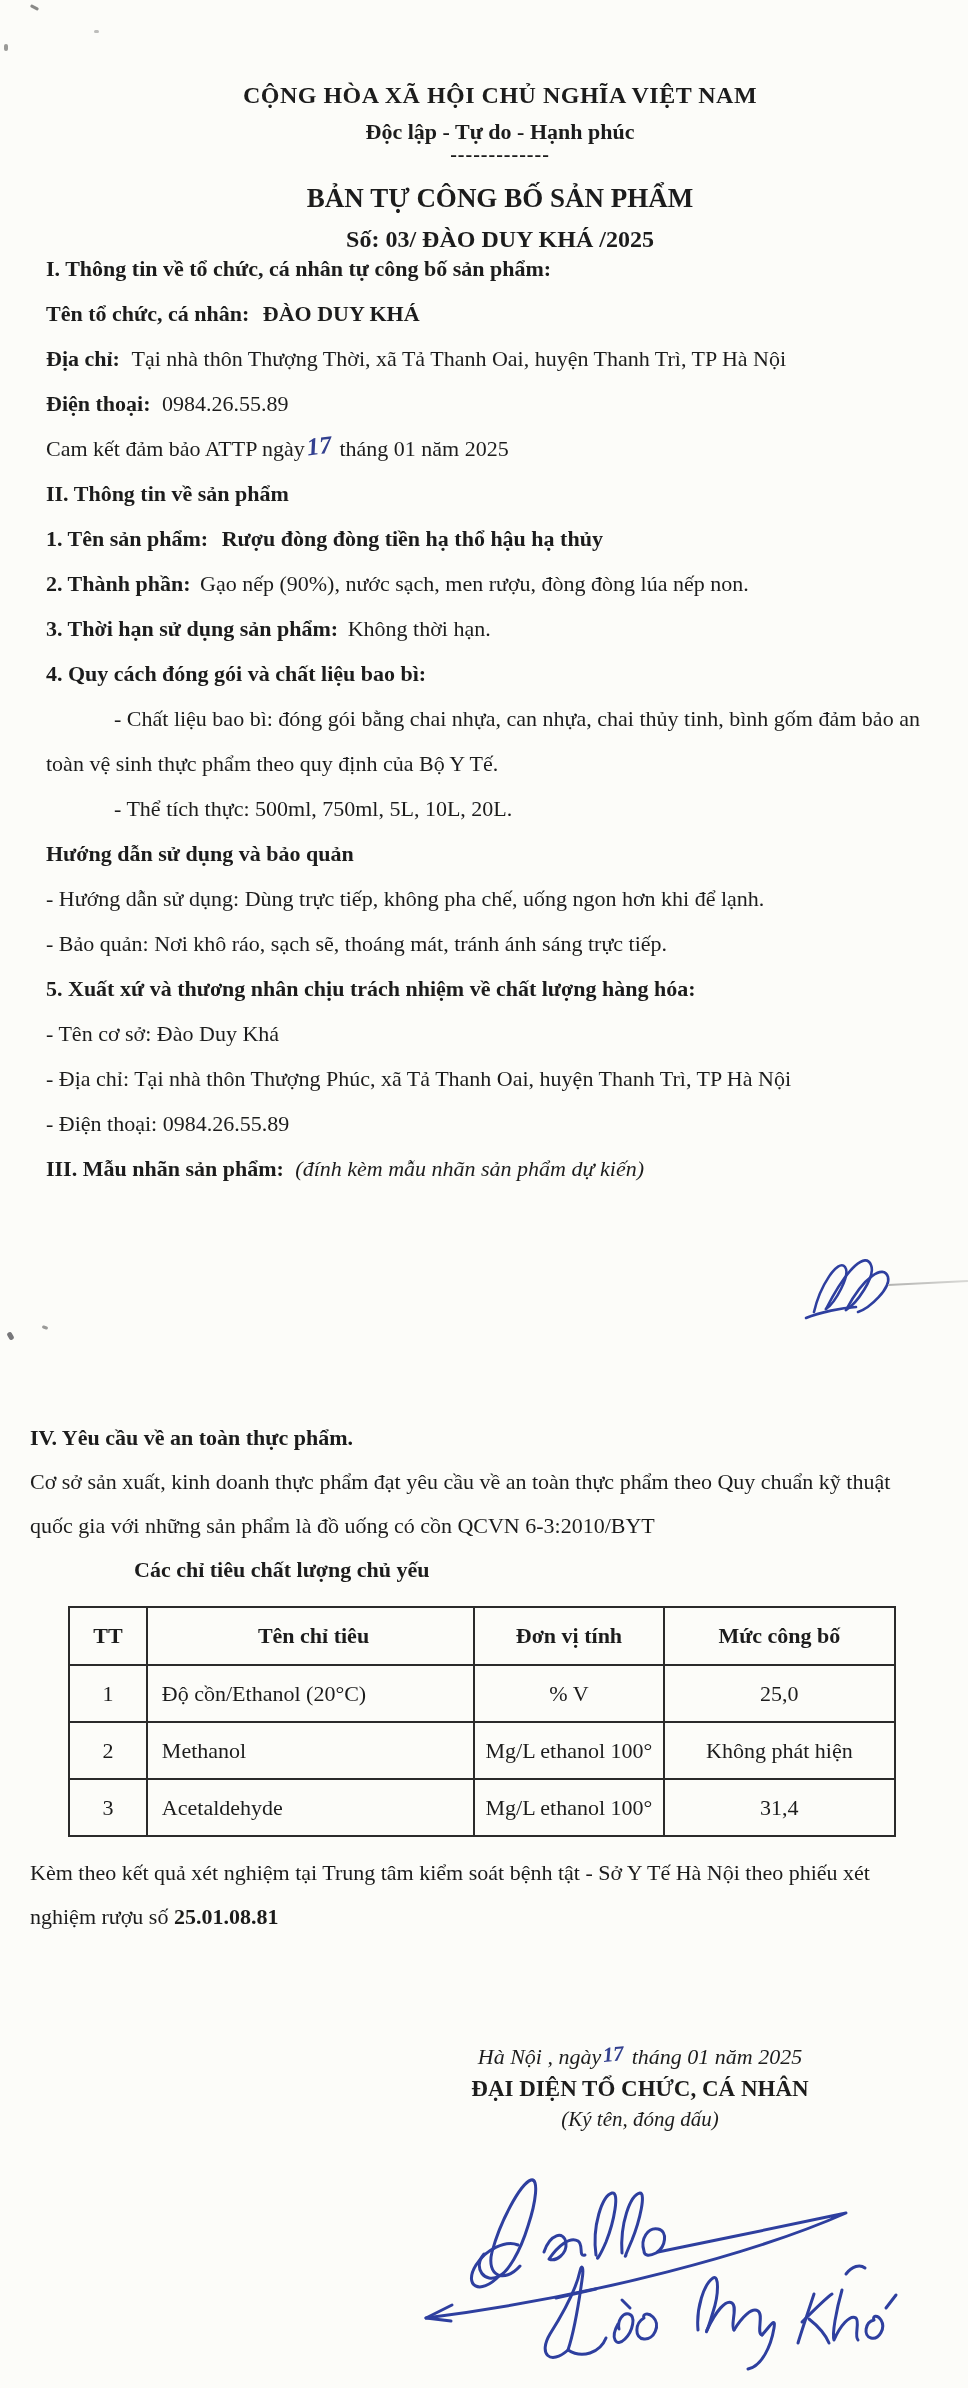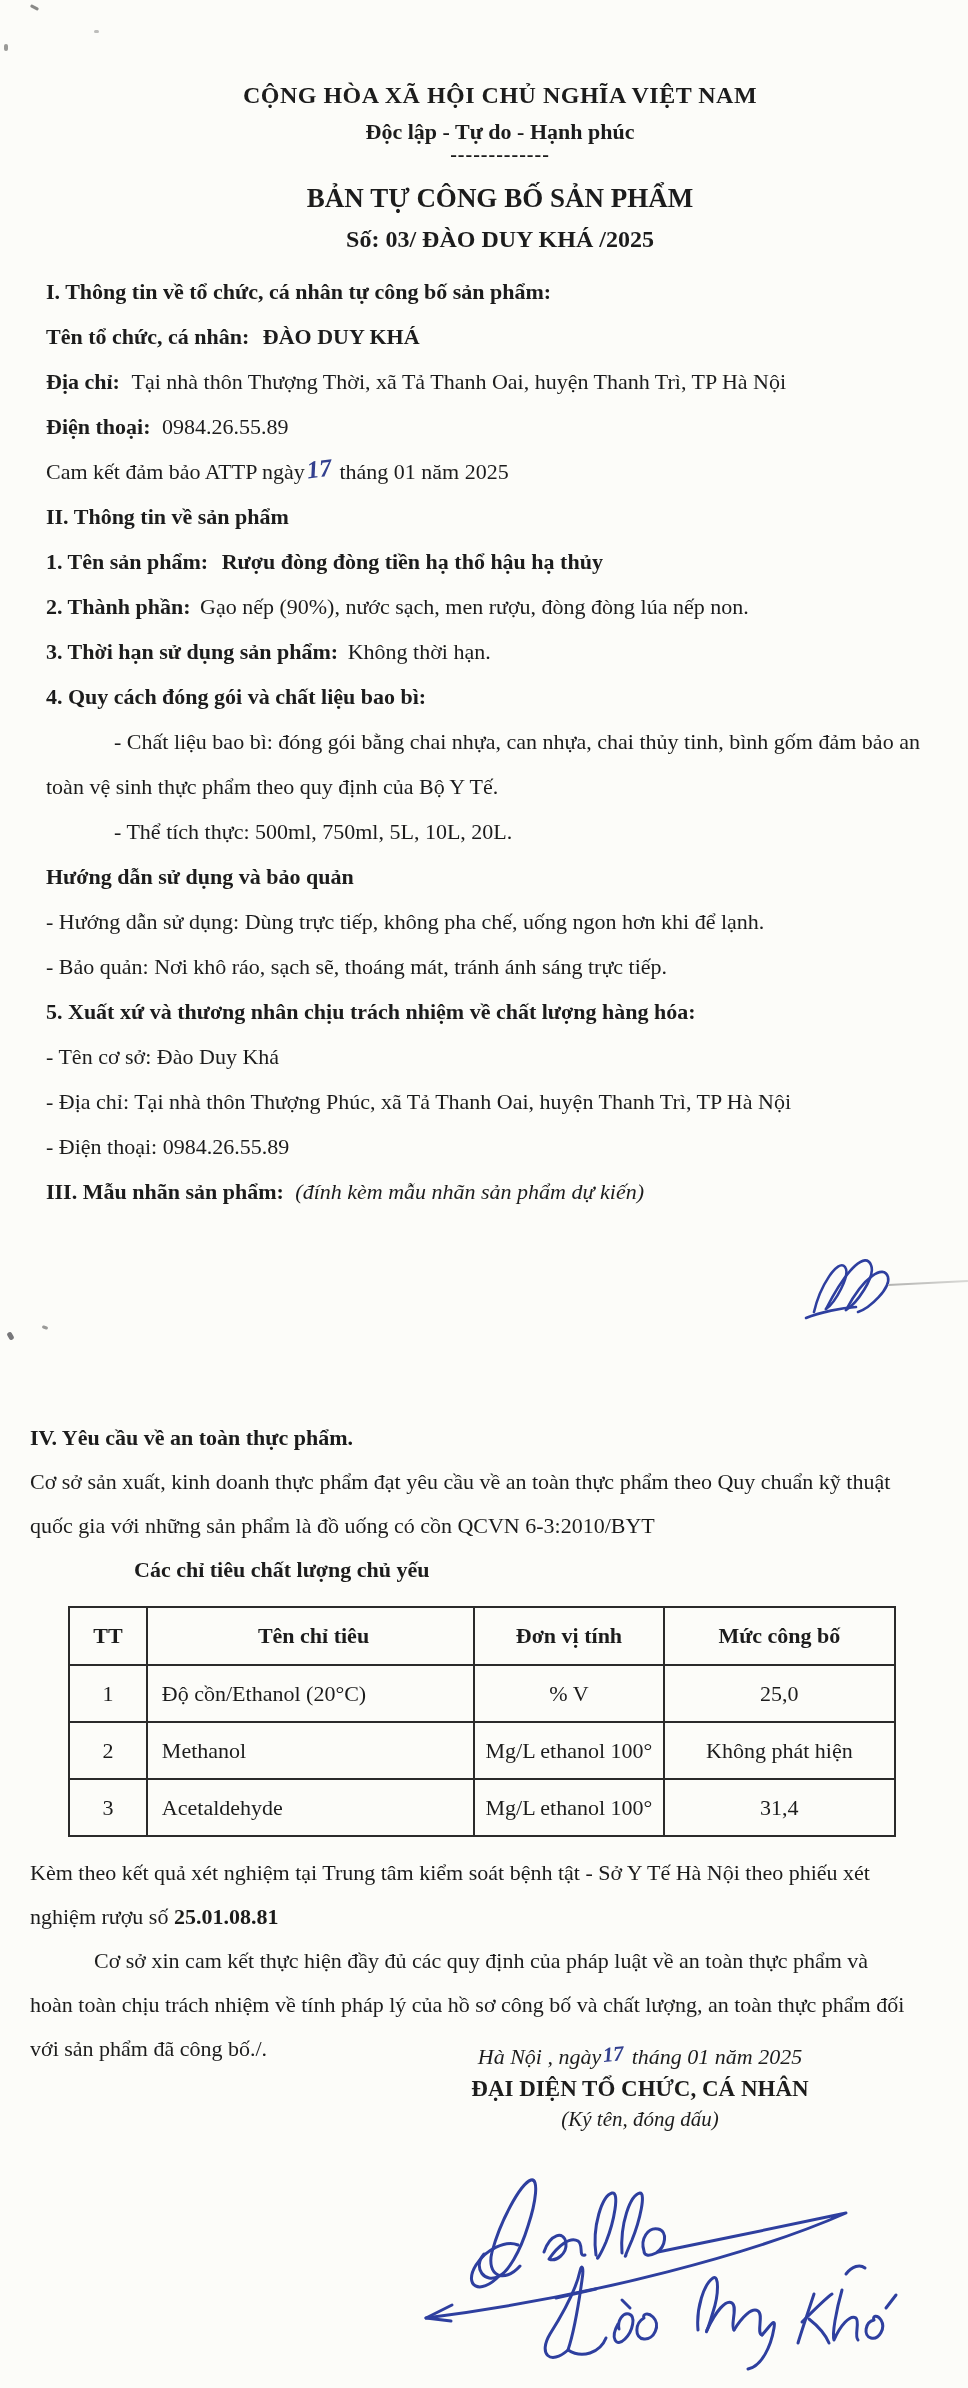--- a/index.html
+++ b/index.html
@@ -9,21 +9,21 @@
     font-family:"Liberation Serif", serif; color:#1c1c1c;
   }
   
   .doc-header { position:absolute; top:82px; left:16px; width:100%; text-align:center; }
   .nat-title  { font-size:24px; font-weight:bold; letter-spacing:0.5px; margin:0; }
   .nat-motto  { font-size:22px; font-weight:bold; margin:10px 0 0 0; }
   .hdr-divider{ font-size:20px; font-weight:bold; letter-spacing:1px; margin:0; line-height:18px; }
   .doc-title  { font-size:27px; font-weight:bold; margin:20px 0 0 0; }
   .doc-number { font-size:24px; font-weight:bold; margin:12px 0 0 0; }
   
-  .upper-col { position:absolute; top:269px; left:46px; width:876px; }
+  .upper-col { position:absolute; top:246px; left:46px; width:876px; }
   .lower-col { position:absolute; top:1400px; left:30px; width:876px; }
   .ln  { font-size:22px; line-height:45px; margin:0; }
   .ln2 { font-size:22px; line-height:44px; margin:0; }
   .b   { font-weight:bold; }
   .i   { font-style:italic; }
   .ind { text-indent:68px; }
   .ind2{ text-indent:64px; }
   .caption-ind { padding-left:104px; }
   .hand {
     display:inline-block; color:#33408f; font-style:italic; font-weight:bold;
@@ -189,21 +189,20 @@
           <td class="col-unit">Mg/L ethanol 100°</td>
           <td class="col-lvl">31,4</td>
         </tr>
       </tbody>
     </table>
 
     <p class="ln2" style="margin-top:14px;">
       <span>Kèm theo kết quả xét nghiệm tại Trung tâm kiểm soát bệnh tật - Sở Y Tế Hà Nội theo phiếu xét nghiệm rượu số </span><span class="b">25.01.08.81</span>
     </p>
 
-    <p class="ln2 ind2">Cơ sở xin cam kết thực hiện đầy đủ các quy định của pháp luật về an toàn thực phẩm và hoàn toàn chịu trách nhiệm về tính pháp lý của hồ sơ công bố và chất lượng, an toàn thực phẩm đối với sản phẩm đã công bố./.</p>
   </div>
 
   <div class="sign-head">
     <p class="date-line">
       <span>Hà Nội , ngày</span><span class="hand hand-sm">17</span>
       <span>tháng 01 năm 2025</span>
     </p>
     <p class="rep-title">ĐẠI DIỆN TỔ CHỨC, CÁ NHÂN</p>
     <p class="rep-note">(Ký tên, đóng dấu)</p>
   </div>

